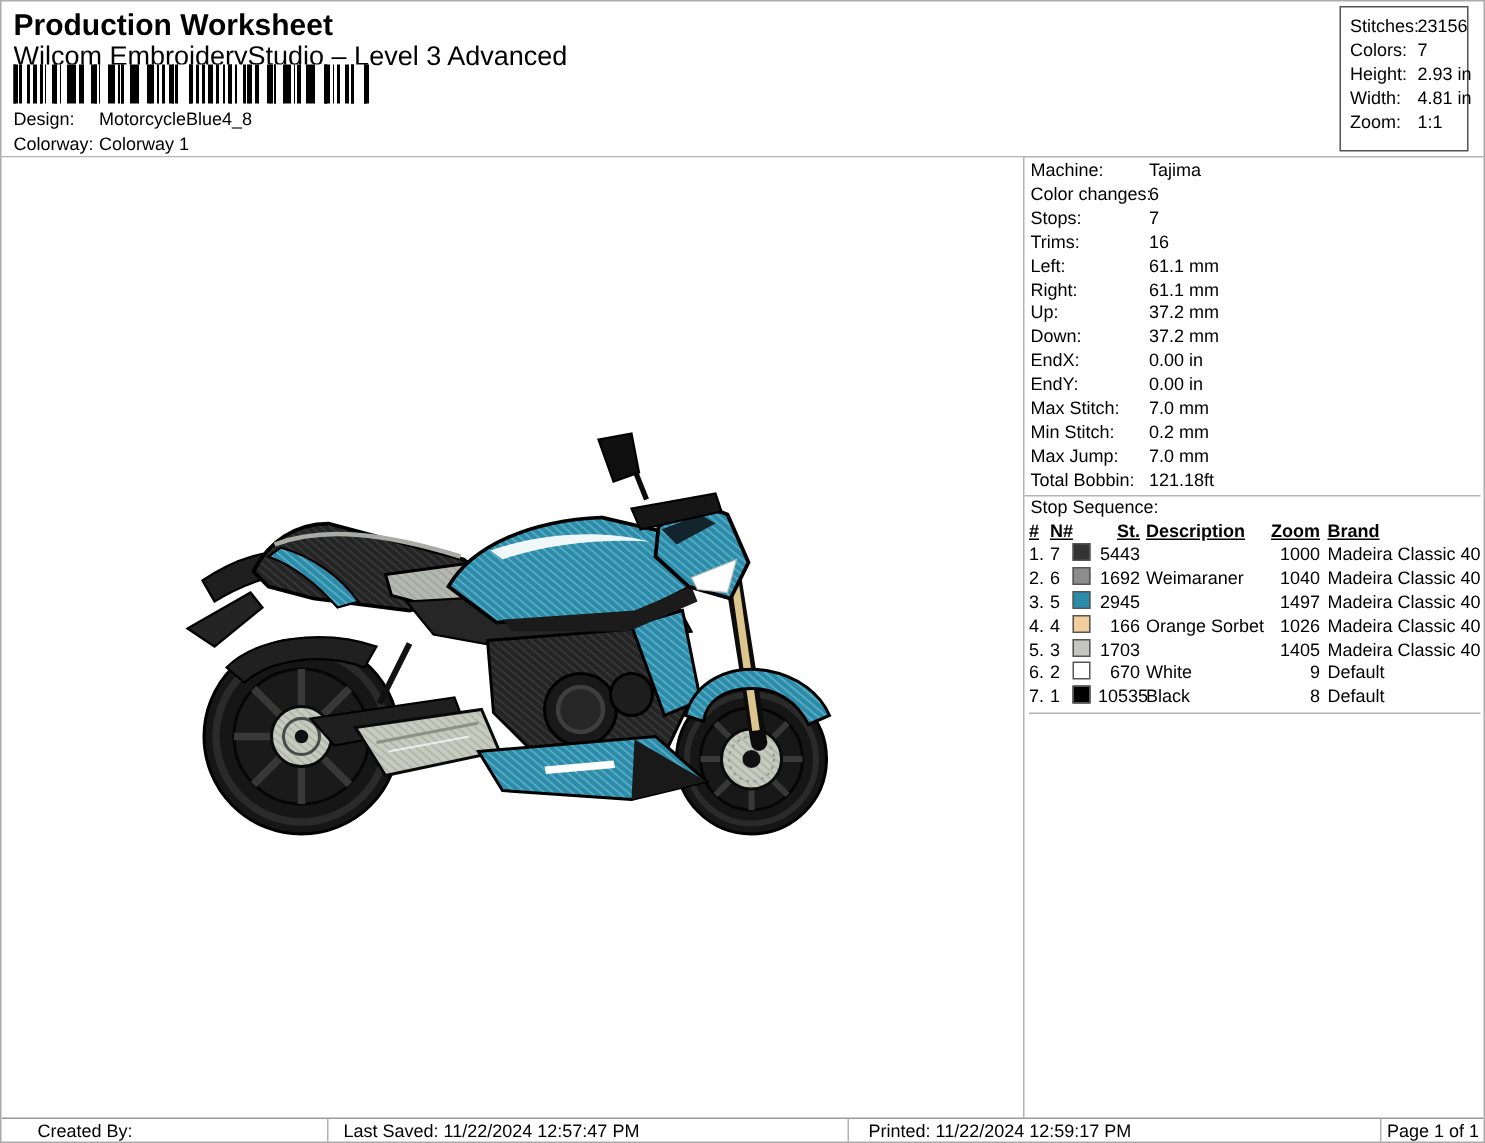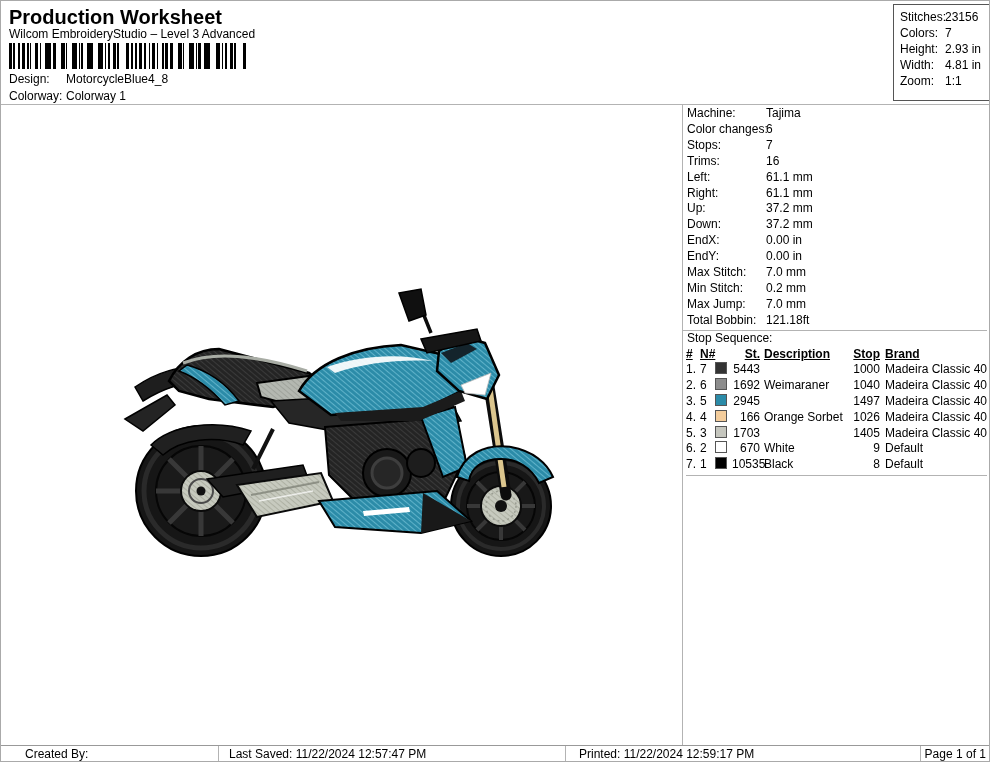--- a/index.html
+++ b/index.html
@@ -4,33 +4,33 @@
 <style>
   html,body{margin:0;padding:0;background:#e8e8e8;}
   .page{
     position:relative; width:990px; height:762px; background:#fff;
     font-family:"Liberation Sans", sans-serif; font-size:12px; color:#000;
     border:1px solid #aaa; box-sizing:border-box; overflow:hidden;
     margin:0 auto;
   }
   
   .hdr-title{position:absolute; left:8px; top:5px; font-size:20px; font-weight:bold;}
-  .hdr-sub{position:absolute; left:8px; top:26px; font-size:12px;}
+  .hdr-sub{position:absolute; left:8px; top:26px; font-size:18px;}
   .barcode{
     position:absolute; left:8px; top:42px; width:237px; height:26px; background-color:#fff;
     background-image:
       repeating-linear-gradient(90deg,#000 0 2px,transparent 2px 9px),
       repeating-linear-gradient(90deg,#000 0 3px,transparent 3px 5px,#000 5px 6px,transparent 6px 13px),
       repeating-linear-gradient(90deg,transparent 0 4px,#000 4px 5px,transparent 5px 17px);
   }
   .kv-row{position:absolute; left:8px;}
   .kv-row .kv-label{display:inline-block; width:57px;}
   .row-design{top:71px;} .row-colorway{top:88px;}
   .stats-box{
-    position:absolute; left:892px; top:3px; width:98px; height:97px;
+    position:absolute; left:892px; top:3px; width:86px; height:97px;
     border:1px solid #555; box-sizing:border-box; padding:4px 0 0 6px;
   }
   .stats-row{line-height:16px; white-space:nowrap;}
   .stats-row .s-label{display:inline-block; width:45px;}
   
   .rule-top{position:absolute; left:0; top:103px; width:990px; height:0; border-top:1px solid #b3b3b3;}
   .rule-vert{position:absolute; left:681px; top:103px; height:641px; width:0; border-left:1px solid #b3b3b3;}
   
   .design-area{position:absolute; left:1px; top:104px; width:680px; height:640px; background:#fff;}
   .bike{position:absolute; left:121px; top:164px; width:460px; height:300px;}
@@ -290,21 +290,21 @@
 
     <div class="stop-title">Stop Sequence:</div>
 
     <div class="seq-table">
       <div class="seq-row seq-head">
         <span class="c-num"><span class="col">#</span></span>
         <span class="c-n"><span class="col">N#</span></span>
         <span class="c-sw"></span>
         <span class="c-st"><span class="col">St.</span></span>
         <span class="c-desc"><span class="col">Description</span></span>
-        <span class="c-code"><span class="col">Stop</span></span>
+        <span class="c-code"><span class="col">Zoom</span></span>
         <span class="c-brand"><span class="col">Brand</span></span>
       </div>
 
         <div class="seq-row">
           <span class="c-num">1.</span>
           <span class="c-n">7</span>
           <span class="c-sw"><span class="swatch" style="background-color: rgb(51, 51, 51);"></span></span>
           <span class="c-st">5443</span>
           <span class="c-desc"></span>
           <span class="c-code">1000</span>

